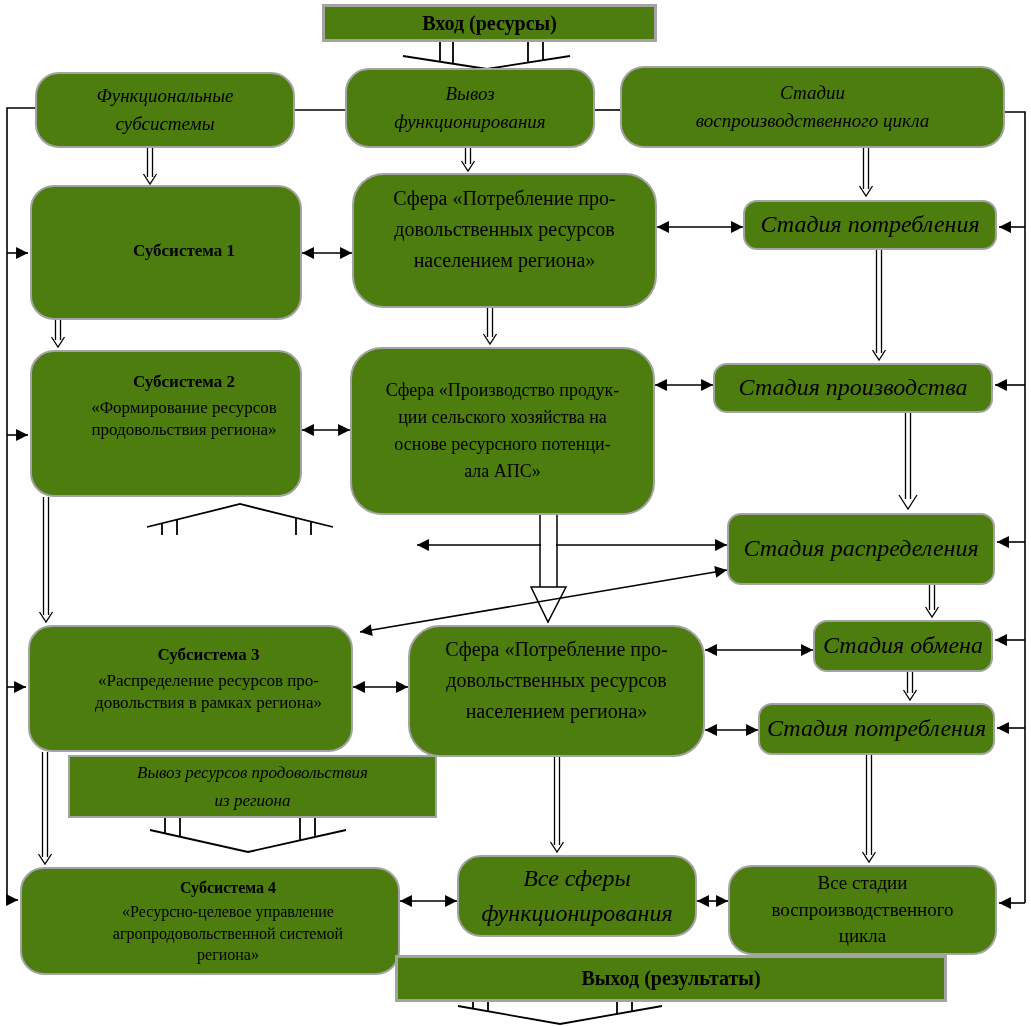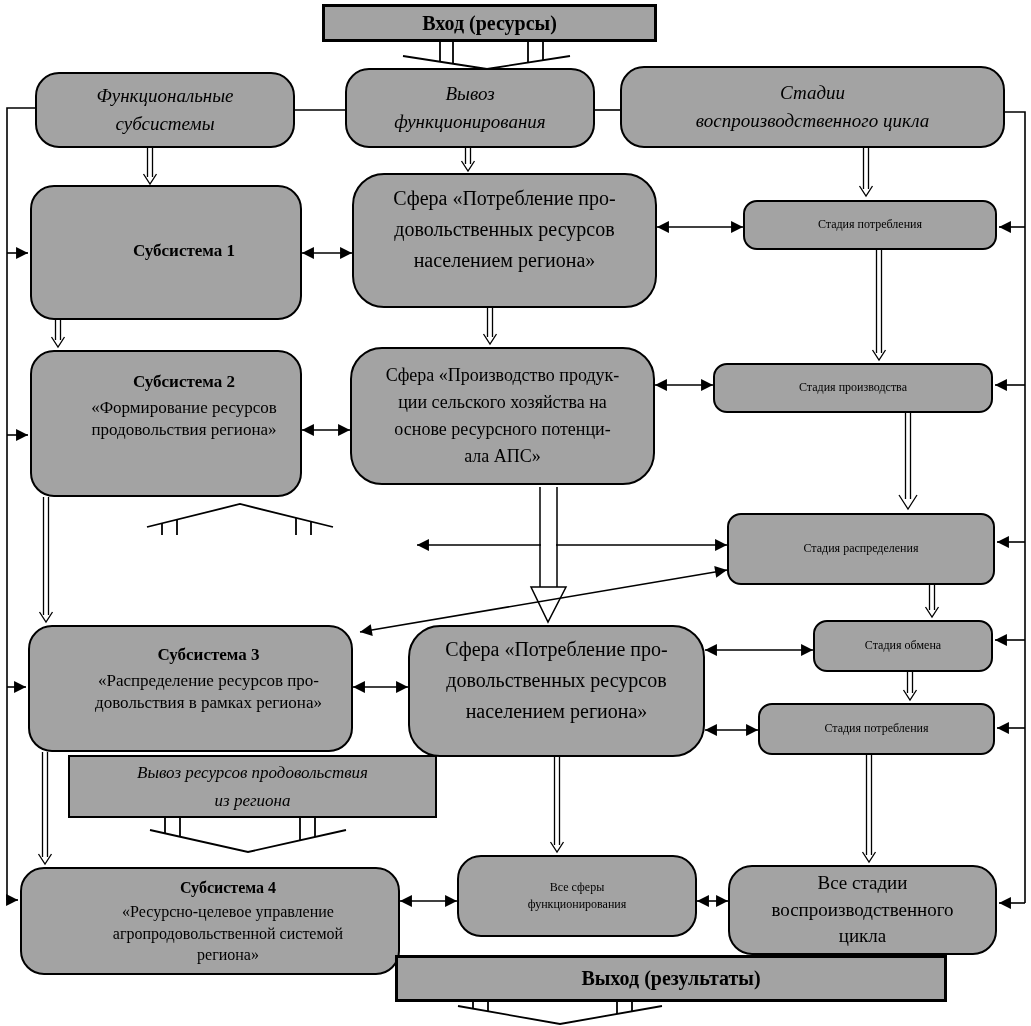--- a/index.html
+++ b/index.html
@@ -1,30 +1,30 @@
 <!DOCTYPE html>
 <html><head>
 <meta charset="utf-8">
 <style>
   html,body{margin:0;padding:0;background:#fff;}
   .canvas{position:relative;width:1031px;height:1026px;background:#fff;overflow:hidden;
           font-family:"Liberation Serif","DejaVu Serif",serif;color:#000;}
   svg.wires{position:absolute;left:0;top:0;width:1031px;height:1026px;}
   .node{position:absolute;display:flex;flex-direction:column;align-items:center;justify-content:center;
-        text-align:center;background:#a3a3a3;border:2px solid #000000;white-space:pre-line;line-height:1.32;
+        text-align:center;background:#4d7c0f;border:2px solid #a3a3a3;white-space:pre-line;line-height:1.32;
         box-sizing:border-box;}
   .round{border-radius:24px;}
   .round-lg{border-radius:32px;}
   .round-sm{border-radius:14px;}
   .hdr{font-size:19px;font-style:italic;line-height:1.45;}
   .sub{font-size:17px;padding-left:36px;}
   .sub .ttl{font-weight:bold;margin-bottom:3px;}
   .sph{font-size:20px;line-height:1.55;}
   .sph-sm{font-size:18px;line-height:1.5;}
-  .stg{font-size:12px;}
+  .stg{font-size:24px;font-style:italic;}
   .flow{font-size:17px;font-style:italic;line-height:1.6;}
   .io{font-size:20px;font-weight:bold;border-width:3px;}
   .pb34{padding-bottom:34px;}
   .pb22{padding-bottom:22px;}
   .pb18{padding-bottom:18px;}
 </style>
 </head>
 <body>
 
 <div class="canvas">
@@ -209,21 +209,21 @@
   <div class="node round sub" style="left:20px;top:867px;width:380px;height:108px;font-size:16px">
     <div class="ttl">Субсистема 4</div>
     <div>«Ресурсно-целевое управление
 агропродовольственной системой
 региона»</div>
   </div>
 
   <div class="node round-lg sph pb22" style="left:352px;top:173px;width:305px;height:135px">Сфера «Потребление про-
 довольственных ресурсов
 населением региона»</div>
-  <div class="node round-lg sph-sm" style="left:350px;top:347px;width:305px;height:138px">Сфера «Производство продук-
+  <div class="node round-lg sph-sm" style="left:350px;top:347px;width:305px;height:168px">Сфера «Производство продук-
 ции сельского хозяйства на
 основе ресурсного потенци-
 ала АПС»</div>
   <div class="node round-lg sph pb22" style="left:408px;top:625px;width:297px;height:132px">Сфера «Потребление про-
 довольственных ресурсов
 населением региона»</div>
   <div class="node round stg" style="left:457px;top:855px;width:240px;height:82px;line-height:1.45">Все сферы
 функционирования</div>
 
   <div class="node round-sm stg" style="left:743px;top:200px;width:254px;height:50px">Стадия потребления</div>

